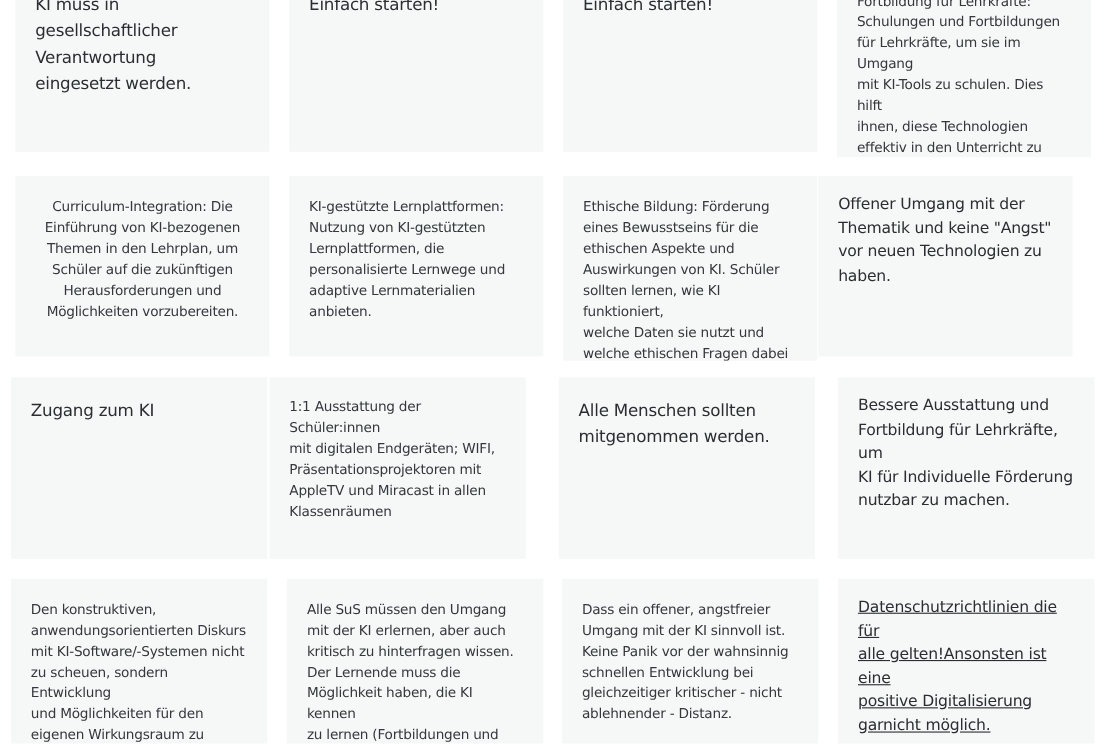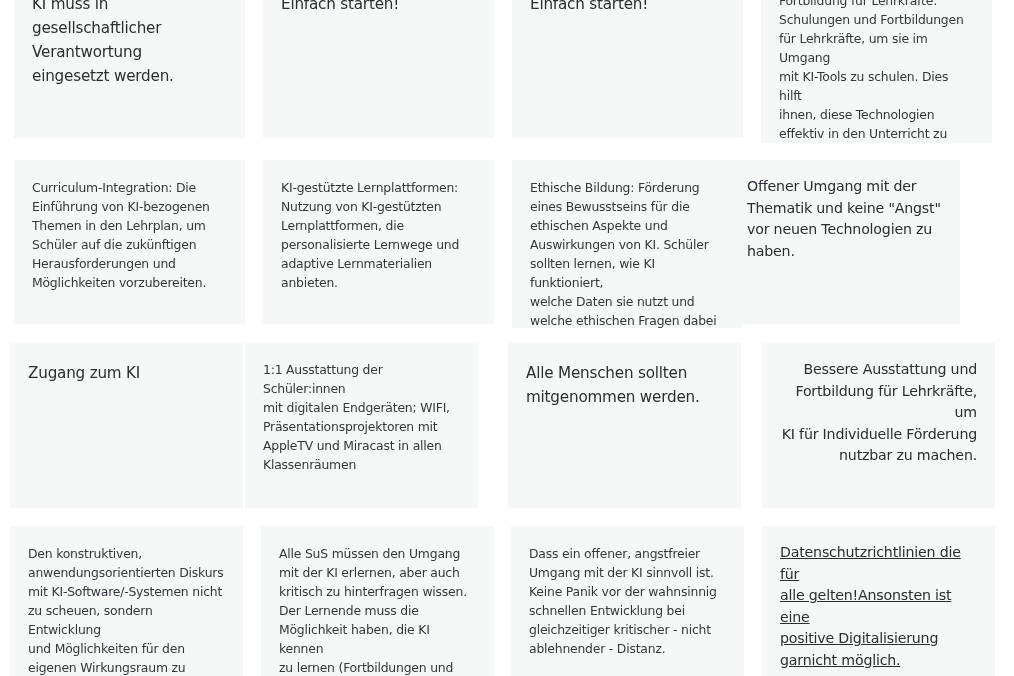--- a/index.html
+++ b/index.html
@@ -43,21 +43,21 @@
   <div class="card" style="left:761px;top:-30px;width:231px;height:173px;">
     <p class="sm" style="padding-top:21px;">Fortbildung für Lehrkräfte:
 Schulungen und Fortbildungen
 für Lehrkräfte, um sie im Umgang
 mit KI-Tools zu schulen. Dies hilft
 ihnen, diese Technologien
 effektiv in den Unterricht zu
 integrieren.</p>
   </div>
 
-  <div class="card" style="left:14px;top:160px;width:231px;height:164px;">
+  <div class="card" style="left:14px;top:160px;width:231px;height:164px;text-align:center;">
     <p class="sm">Curriculum-Integration: Die
 Einführung von KI-bezogenen
 Themen in den Lehrplan, um
 Schüler auf die zukünftigen
 Herausforderungen und
 Möglichkeiten vorzubereiten.</p>
   </div>
   <div class="card" style="left:263px;top:160px;width:231px;height:164px;">
     <p class="sm">KI-gestützte Lernplattformen:
 Nutzung von KI-gestützten
@@ -68,21 +68,21 @@
   </div>
   <div class="card" style="left:512px;top:160px;width:231px;height:168px;">
     <p class="sm">Ethische Bildung: Förderung
 eines Bewusstseins für die
 ethischen Aspekte und
 Auswirkungen von KI. Schüler
 sollten lernen, wie KI funktioniert,
 welche Daten sie nutzt und
 welche ethischen Fragen dabei</p>
   </div>
-  <div class="card" style="left:729px;top:160px;width:231px;height:164px;">
+  <div class="card" style="left:744px;top:160px;width:231px;height:164px;">
     <p class="lg" style="font-size:14.2px;line-height:21.5px;padding-top:16px;">Offener Umgang mit der
 Thematik und keine "Angst"
 vor neuen Technologien zu
 haben.</p>
   </div>
 
   <div class="card" style="left:10px;top:343px;width:233px;height:165px;">
     <p class="lg" style="padding-top:18px;">Zugang zum KI</p>
   </div>
   <div class="card" style="left:245px;top:343px;width:233px;height:165px;">
@@ -90,21 +90,21 @@
 mit digitalen Endgeräten; WIFI,
 Präsentationsprojektoren mit
 AppleTV und Miracast in allen
 Klassenräumen</p>
   </div>
   <div class="card" style="left:508px;top:343px;width:233px;height:165px;">
     <p class="lg" style="padding-top:18px;">Alle Menschen sollten
 mitgenommen werden.</p>
   </div>
   <div class="card" style="left:762px;top:343px;width:233px;height:165px;">
-    <p class="lg" style="font-size:14.2px;line-height:21.5px;padding-top:16px;text-align:right;">Bessere Ausstattung und
+    <p class="lg" style="font-size:14.2px;line-height:21.5px;padding-top:16px;">Bessere Ausstattung und
 Fortbildung für Lehrkräfte, um
 KI für Individuelle Förderung
 nutzbar zu machen.</p>
   </div>
 
   <div class="card" style="left:10px;top:526px;width:233px;height:170px;">
     <p class="sm">Den konstruktiven,
 anwendungsorientierten Diskurs
 mit KI-Software/-Systemen nicht
 zu scheuen, sondern Entwicklung

